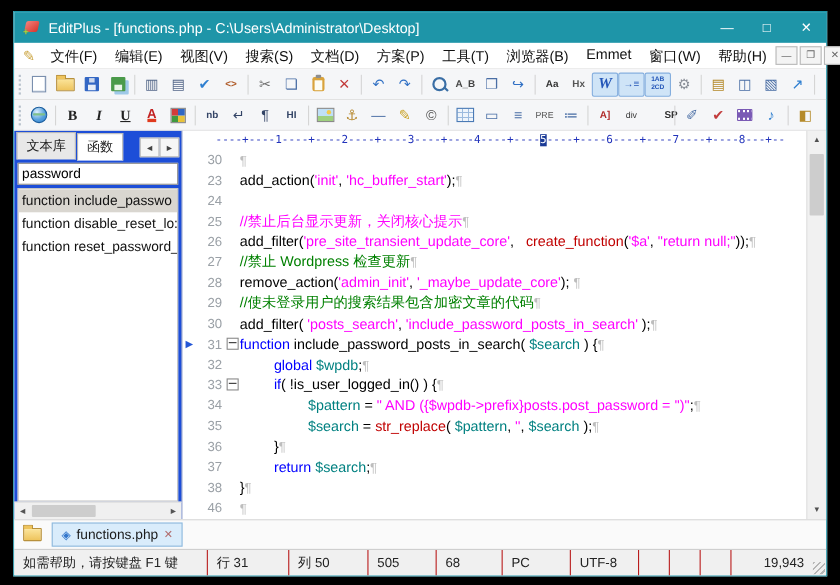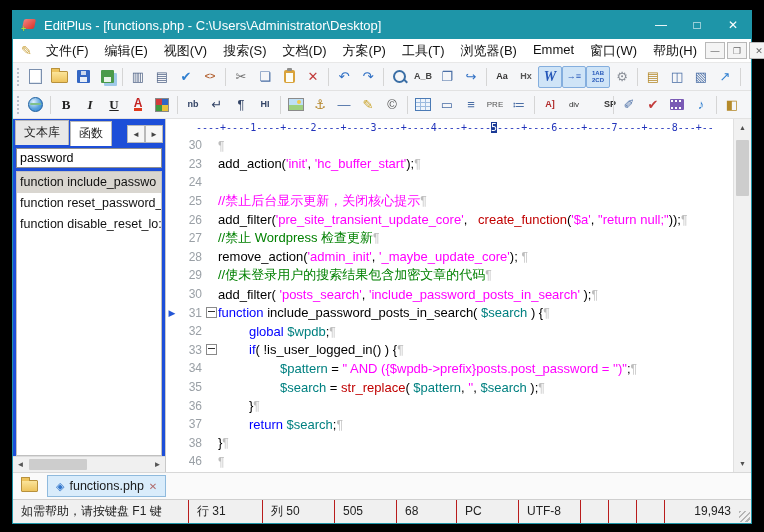--- a/index.html
+++ b/index.html
@@ -367,22 +367,22 @@
         <span class="stab" id="stab-0">文本库</span>
         <span class="stab on" id="stab-1">函数</span>
         <span class="sspin">
           <span class="sp">◄</span>
           <span class="sp">►</span>
         </span>
       </div>
       <input class="sfilter" value="password" style="">
       <div class="slist" id="func-list">
           <div class="srow sel">function include_passwo</div>
+          <div class="srow">function disable_reset_lo:</div>
           <div class="srow">function reset_password_</div>
-          <div class="srow">function disable_reset_lo:</div>
         </div>
       <div class="shscroll">
         <span class="sarr">◄</span>
         <span class="shthumb"></span>
         <span class="shsp"></span>
         <span class="sarr">►</span>
       </div>
     </div>
 
     <div class="editor">

